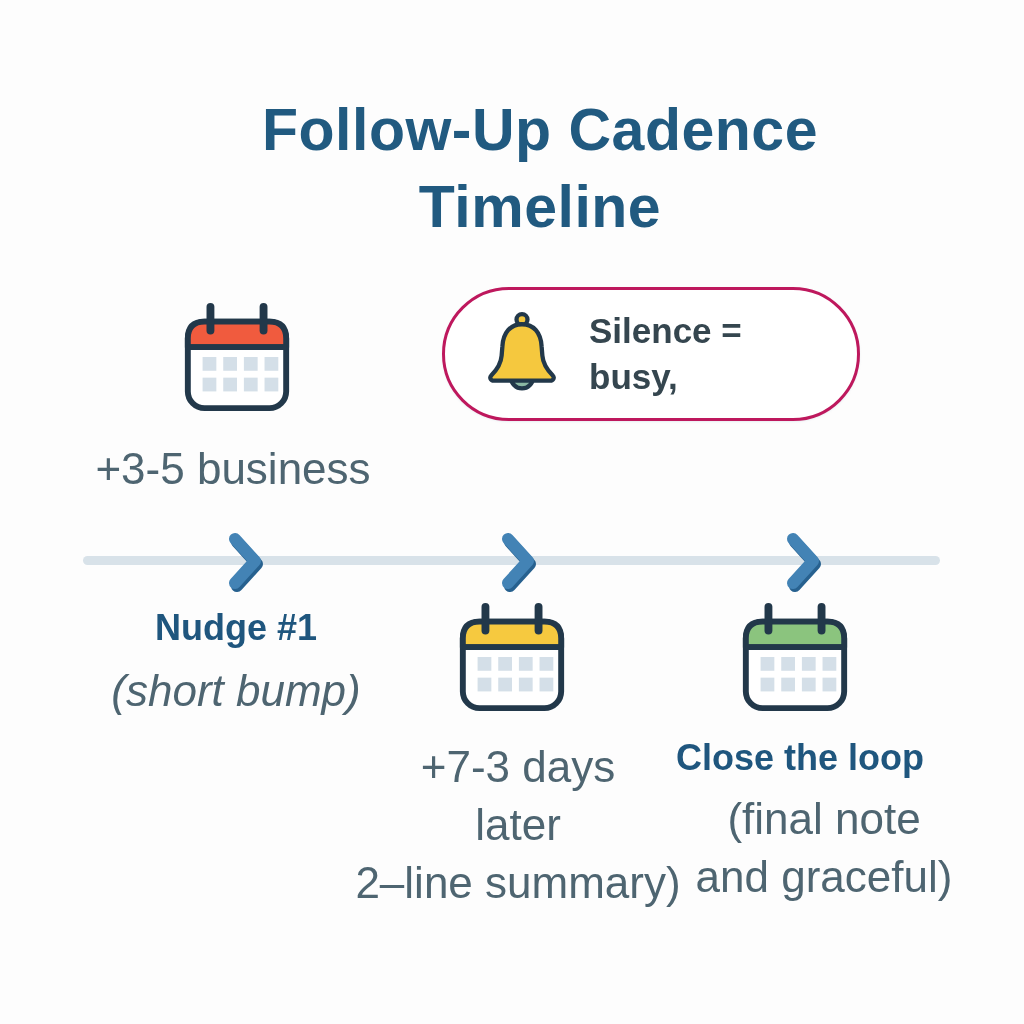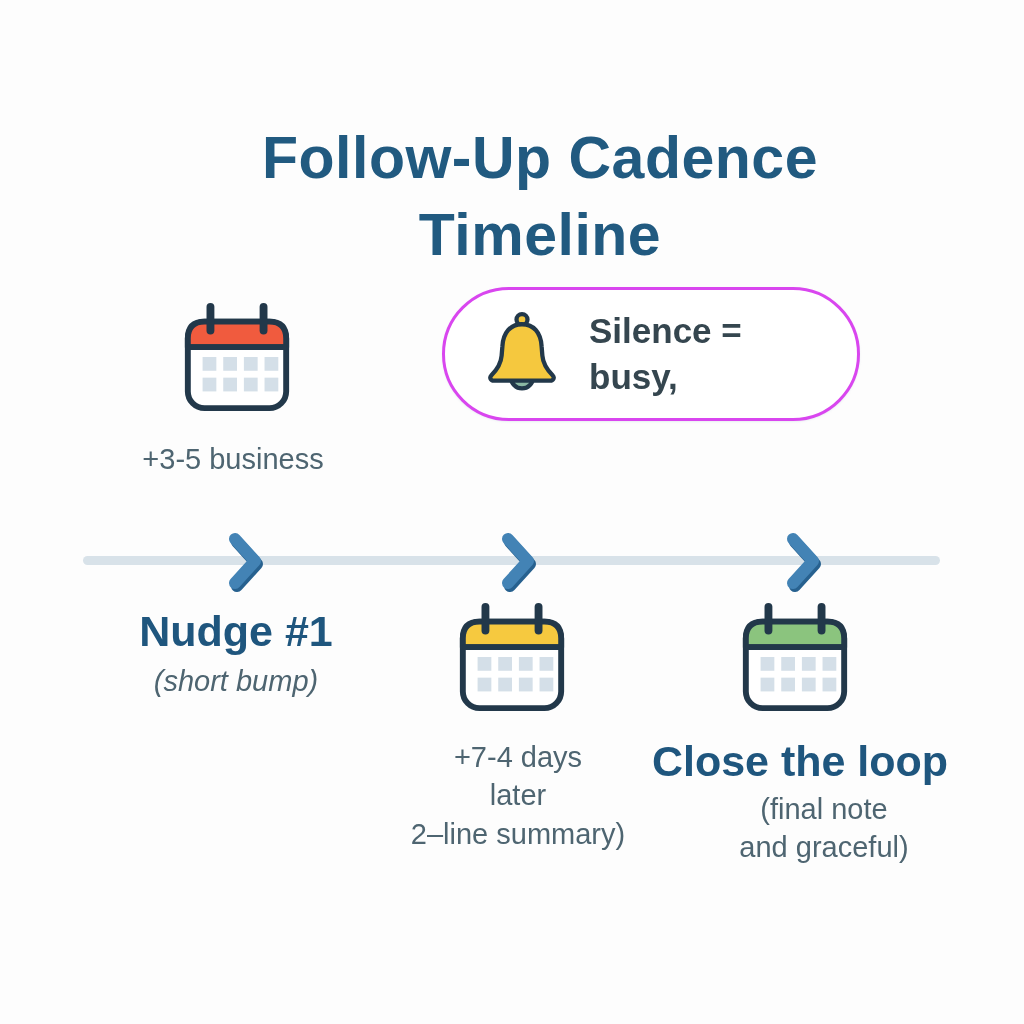--- a/index.html
+++ b/index.html
@@ -10,60 +10,59 @@
     position:relative;overflow:hidden;
   }
   .abs{position:absolute;}
   
   .title{
     left:56px;top:92px;width:968px;
     text-align:center;
     font-size:59px;font-weight:bold;
     color:#215A80;line-height:1.3;
     letter-spacing:.5px;
-    margin-top:28px;
   }
   
   .cal{width:118px;height:118px;display:block;}
   .cal-red{left:178px;top:298px;}
   .cal-yellow{left:453px;top:598px;}
   .cal-green{left:736px;top:598px;}
   
   .bodytext{
-    color:#4E6571;font-size:29px;line-height:1.32;
+    color:#4E6571;font-size:44px;line-height:1.32;
     text-align:center;font-weight:normal;
   }
   .timing-1{left:63px;top:440px;width:340px;}
   .timing-2{left:346px;top:738px;width:344px;}
   
   .pill{
     left:442px;top:287px;width:418px;height:134px;
     box-sizing:border-box;
     background:#FFFFFF;
-    border:3px solid #d946ef;border-radius:70px;
+    border:3px solid #be185d;border-radius:70px;
     display:flex;align-items:center;
     padding:0 20px 0 30px;gap:20px;
     box-shadow:0 1px 2px rgba(180,200,215,.25);
   }
   .bell{width:94px;height:98px;flex:0 0 auto;}
   .pill-text{
     font-size:35px;font-weight:bold;color:#35464F;line-height:1.32;
   }
   
   .tl-bar{
     left:83px;top:556px;width:857px;height:9px;
     background:#D8E2E9;border-radius:5px;
   }
   .chev{width:48px;height:62px;}
   .chev-1{left:222px;top:530px;}
   .chev-2{left:495px;top:530px;}
   .chev-3{left:780px;top:530px;}
   
   .step-title{
-    font-size:43px;font-weight:bold;color:#1F567E;
+    font-size:36px;font-weight:bold;color:#1F567E;
     text-align:center;line-height:1.2;
   }
   .label-1{left:66px;top:606px;width:340px;}
   .sub-1{left:66px;top:662px;width:340px;font-style:italic;}
   .label-3{left:635px;top:736px;width:330px;}
   .sub-3{left:659px;top:790px;width:330px;}
   .line{display:block;}
 </style>
 </head>
 <body>
@@ -138,21 +137,21 @@
         <rect x="67" y="60" width="14" height="14"></rect>
         <rect x="88" y="60" width="14" height="14"></rect>
       <rect x="25" y="81" width="14" height="14"></rect>
         <rect x="46" y="81" width="14" height="14"></rect>
         <rect x="67" y="81" width="14" height="14"></rect>
         <rect x="88" y="81" width="14" height="14"></rect>
     </g>
   </svg>
 
   <div class="abs bodytext timing-2">
-    <span class="line">+7-4 days</span>
+    <span class="line">+7-3 days</span>
     <span class="line">later</span>
     <span class="line">2–line summary)</span>
   </div>
 
   <svg class="abs cal cal-green" viewBox="0 0 120 120">
     <rect x="10" y="24" width="100" height="88" rx="17" fill="#FFFFFF" stroke="#22384A" stroke-width="6"></rect>
     <path d="M10 50 L10 41 Q10 24 27 24 L93 24 Q110 24 110 41 L110 50 Z" stroke="#22384A" stroke-width="6" stroke-linejoin="round" fill="#8BC47E"></path>
     <line x1="10" y1="50" x2="110" y2="50" stroke="#22384A" stroke-width="6"></line>
     <line x1="33" y1="9" x2="33" y2="33" stroke="#22384A" stroke-width="8" stroke-linecap="round"></line>
     <line x1="87" y1="9" x2="87" y2="33" stroke="#22384A" stroke-width="8" stroke-linecap="round"></line>

